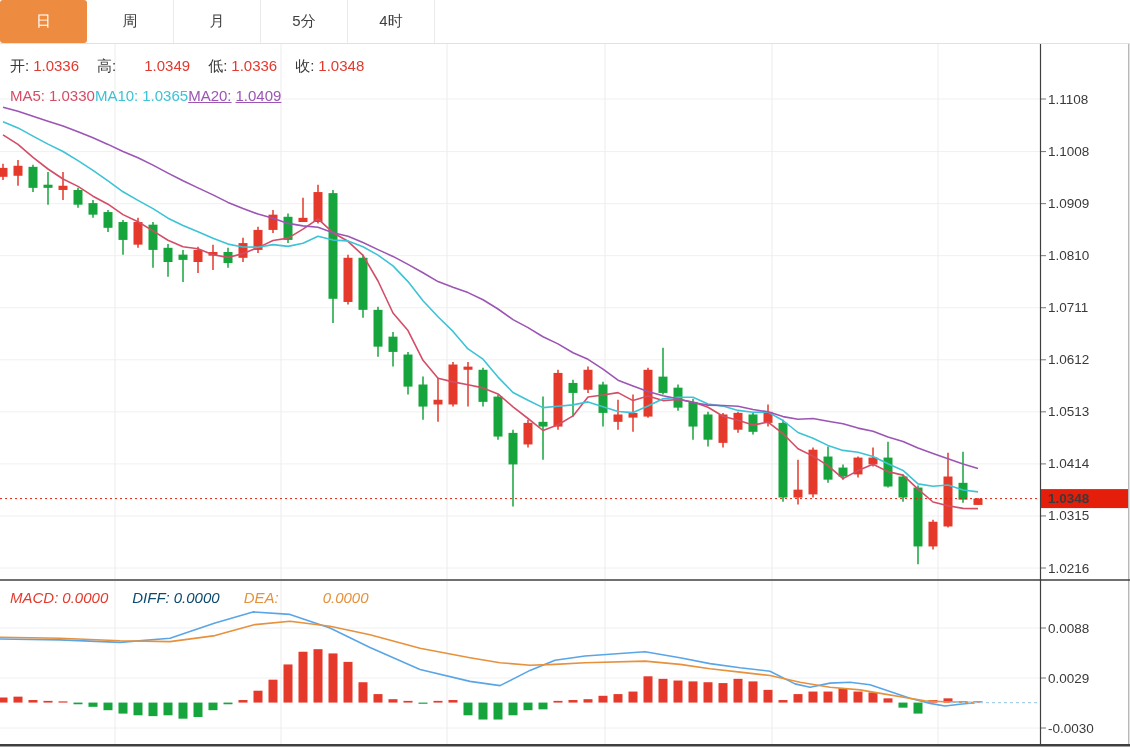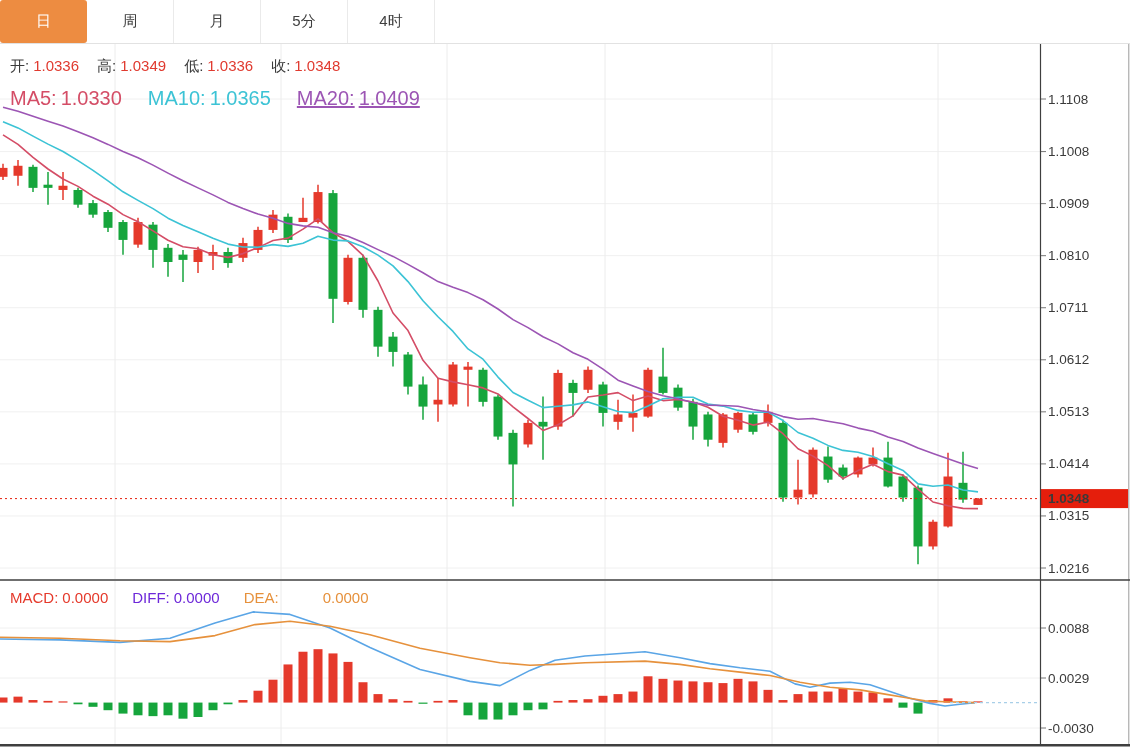--- a/index.html
+++ b/index.html
@@ -7,22 +7,22 @@
          font-family:"Liberation Sans","DejaVu Sans",sans-serif;}
   svg{position:absolute;left:0;top:0;}
   svg text{font-family:"Liberation Sans","DejaVu Sans",sans-serif;font-size:13.5px;fill:#3a3a3a;}
   .tabbar{position:absolute;left:0;top:0;width:1130px;height:43px;background:#fff;
           border-bottom:1px solid #e2e2e2;display:flex;z-index:3;}
   .tab{width:87px;height:43px;box-sizing:border-box;display:flex;align-items:center;justify-content:center;
        font-size:15px;color:#3f3f3f;border-right:1px solid #eaeaea;background:#fff;cursor:pointer;}
   .tab.active{color:#fff;border-radius:3px;border-right:none;}
   .legend{position:absolute;z-index:2;display:flex;white-space:nowrap;align-items:baseline;}
   #ohlc-legend{left:10px;top:57px;gap:18px;font-size:15px;}
-  #ma-legend{left:10px;top:87px;gap:26px;font-size:20px;}
-  #macd-legend{left:10px;top:589px;gap:24px;font-size:15px;}
+  #ma-legend{left:10px;top:87px;font-size:15px;}
+  #macd-legend{left:10px;top:589px;gap:24px;font-size:15px;font-style:italic;}
   .lg-item{display:inline-flex;gap:4px;}
   .lg-label.dark{color:#3a3a3a;}
 </style>
 </head>
 <body>
 
 <div class="stage">
 
   <svg id="chart" width="1130" height="747" viewBox="0 0 1130 747">
       <line x1="0" y1="99" x2="1040" y2="99" stroke="#f0f0f0" stroke-width="1"></line>
@@ -297,21 +297,21 @@
       <div class="tab">4时</div>
     </div>
 
   <div class="legend" id="ohlc-legend">
     <span class="lg-item">
         <span class="lg-label dark">开:</span>
         <span class="lg-value" style="color: rgb(224, 58, 47);">1.0336</span>
       </span>
     <span class="lg-item">
         <span class="lg-label dark">高:</span>
-        <span class="lg-value" style="color: rgb(224, 58, 47);">1.0349</span>
+        <span class="lg-value" style="color: rgb(224, 58, 47); margin-left: 24px;">1.0349</span>
       </span>
     <span class="lg-item">
         <span class="lg-label dark">低:</span>
         <span class="lg-value" style="color: rgb(224, 58, 47);">1.0336</span>
       </span>
     <span class="lg-item">
         <span class="lg-label dark">收:</span>
         <span class="lg-value" style="color: rgb(224, 58, 47);">1.0348</span>
       </span>
   </div>
@@ -329,21 +329,21 @@
         <span>MA20:</span>
         <span>1.0409</span>
       </span>
   </div>
 
   <div class="legend" id="macd-legend">
     <span class="lg-item" style="color: rgb(229, 57, 43);">
         <span>MACD:</span>
         <span>0.0000</span>
       </span>
-    <span class="lg-item" style="color: #6d28d9; text-align: right;">
+    <span class="lg-item" style="color: #0c4a6e; text-align: right;">
         <span>DIFF:</span>
         <span>0.0000</span>
       </span>
     <span class="lg-item" style="color: rgb(230, 145, 60); gap: 44px;">
         <span>DEA:</span>
         <span>0.0000</span>
       </span>
   </div>
 
 </div>

